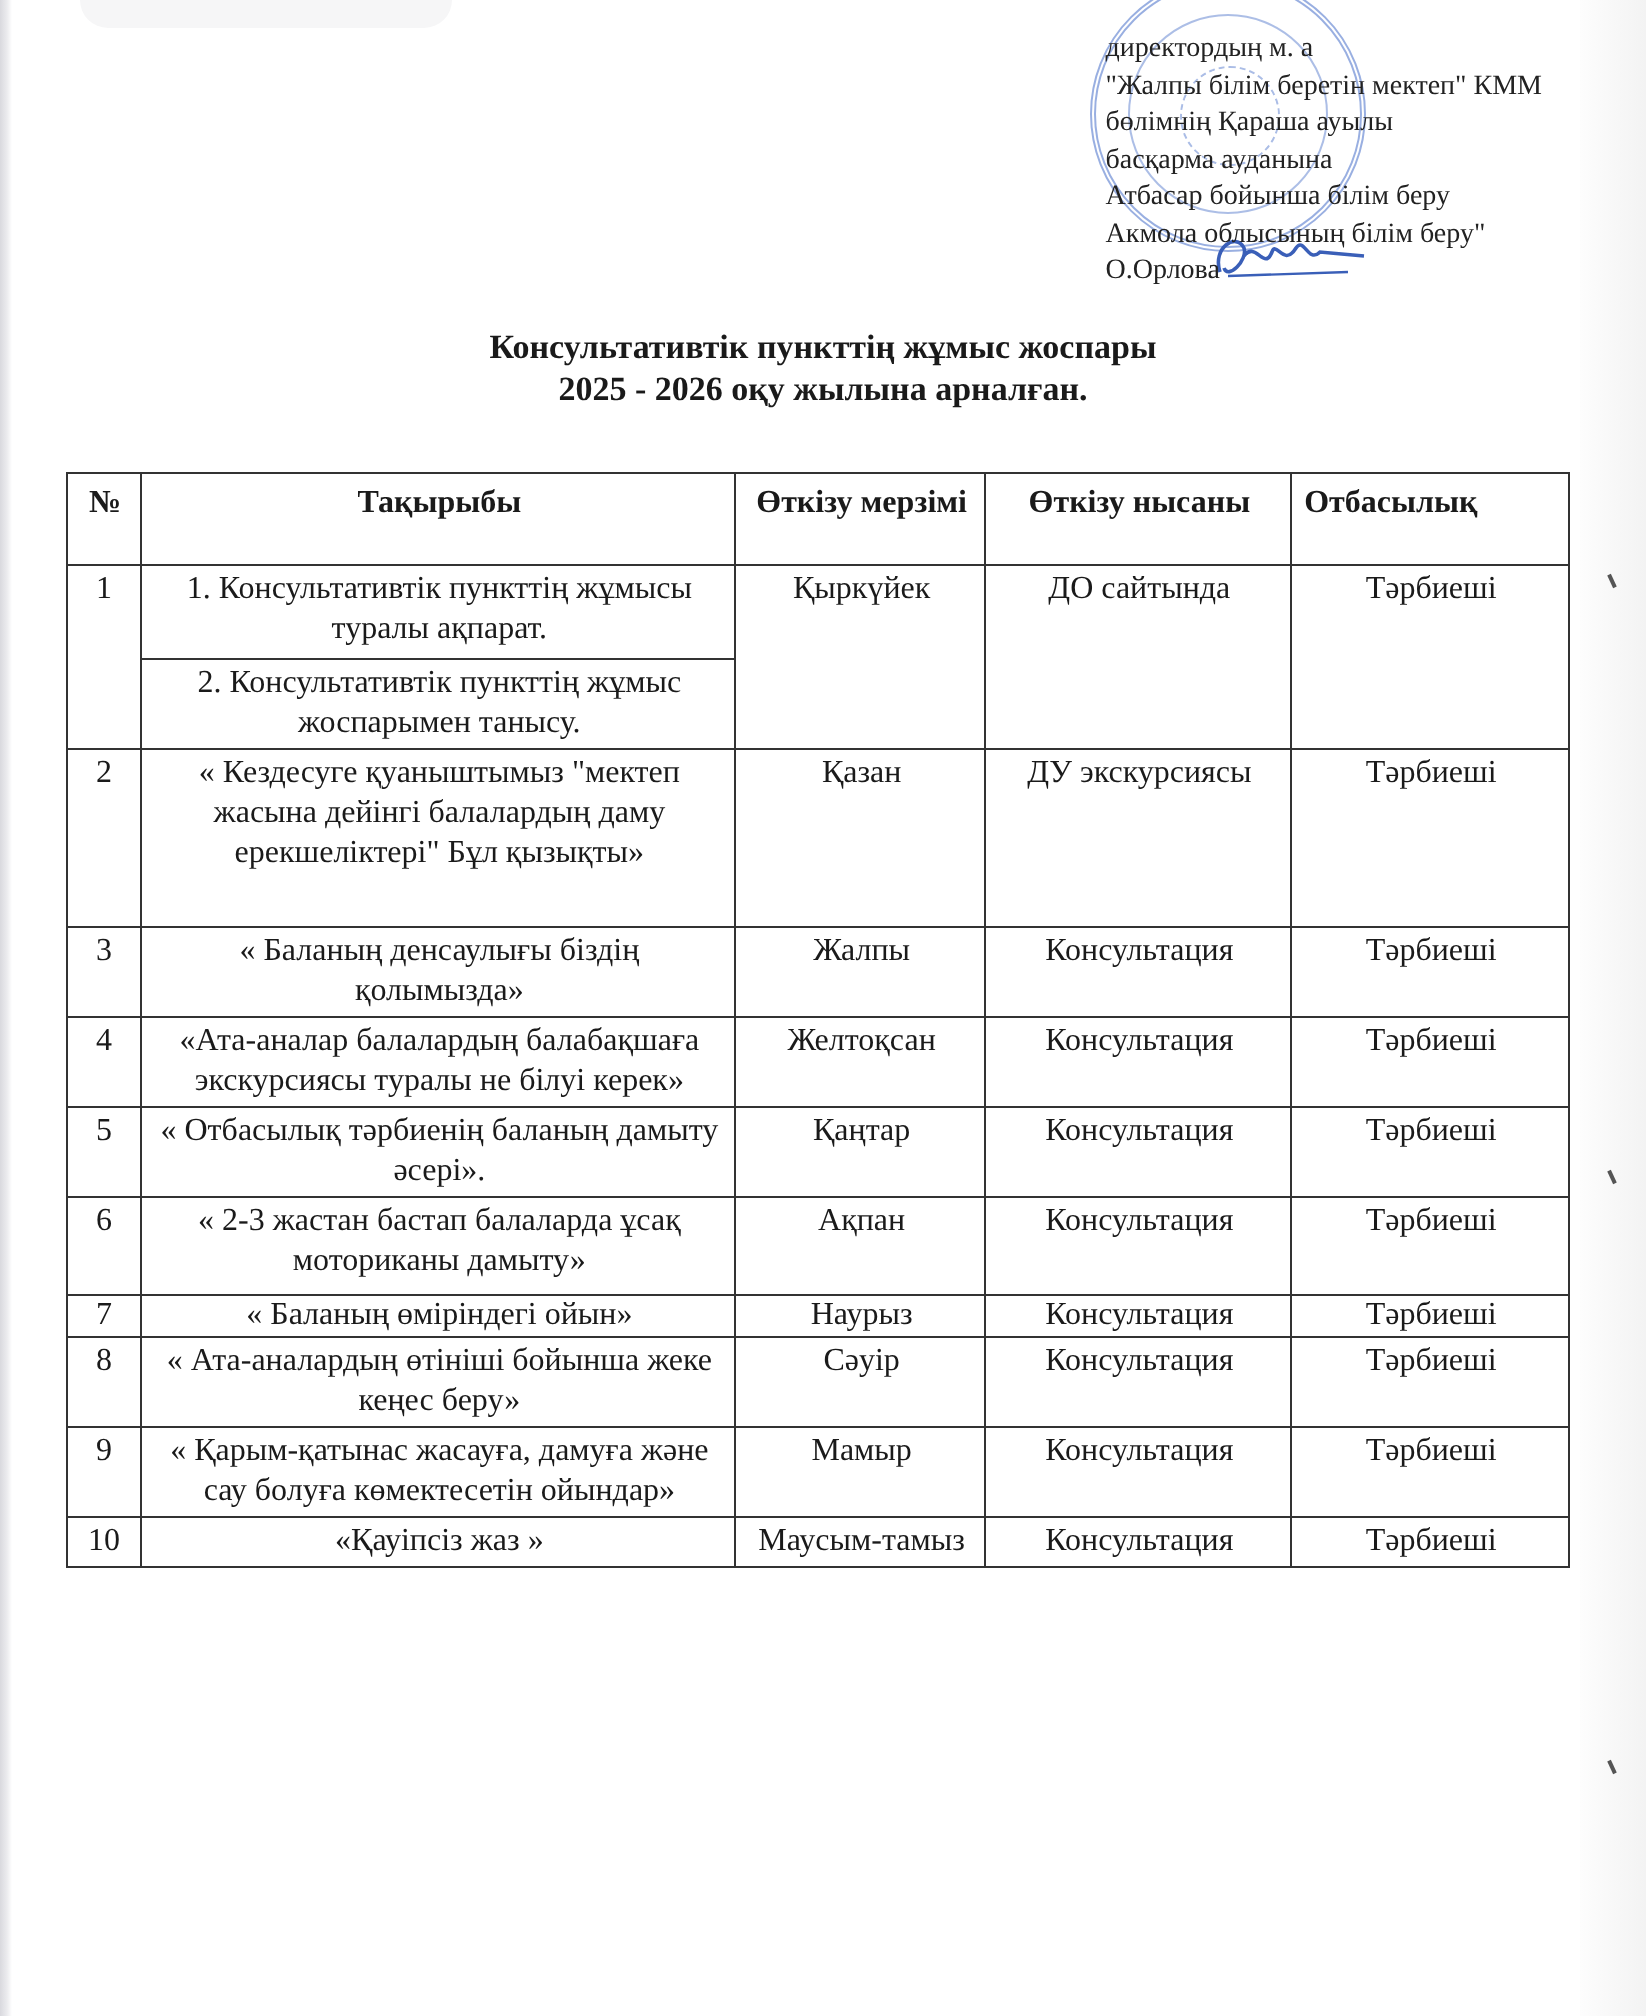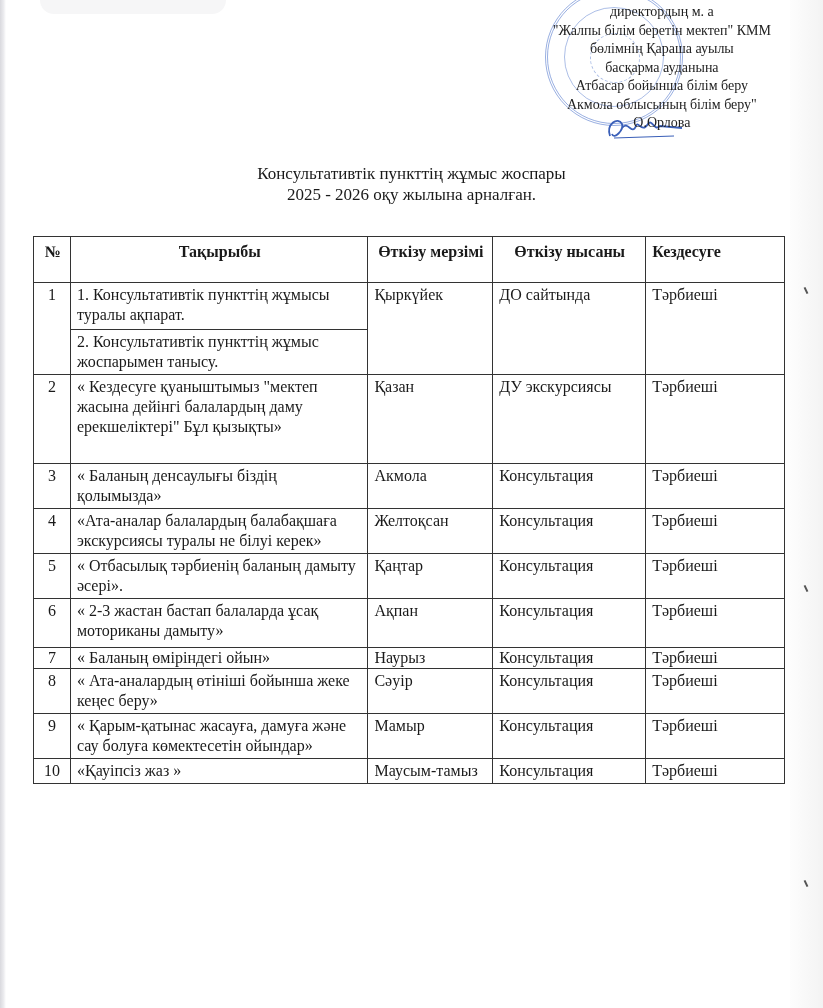--- a/index.html
+++ b/index.html
@@ -11,41 +11,41 @@
   }
   .left-shadow { position: absolute; left: 0; top: 0; width: 6px; height: 1008px;
     background: linear-gradient(to right, #d9d9de, #ececef 60%, #ffffff); }
   .top-pill { position: absolute; left: 40px; top: -20px; width: 186px; height: 34px;
     background: #f6f6f7; border-radius: 0 0 14px 14px; }
   .right-edge { position: absolute; left: 790px; top: 0; width: 33px; height: 1008px;
     background: linear-gradient(to right, #fdfdfd, #f3f3f3); }
   .edge-tick { position: absolute; width: 2px; height: 7px; background: #555; transform: rotate(-25deg); }
 
   
-  .approval { position: absolute; right: 52px; top: 3px; text-align: center;
+  .approval { position: absolute; right: 52px; top: 16px; text-align: left;
     font-size: 14px; line-height: 18.5px; color: #222; }
   .approval div { white-space: nowrap; }
   .stamp { position: absolute; left: 545px; top: -12px; width: 138px; height: 138px;
     border-radius: 50%; border: 3px double rgba(70,110,200,0.55);
     box-sizing: border-box; }
   .stamp::before { content: ""; position: absolute; left: 16px; top: 16px; right: 16px; bottom: 16px;
     border-radius: 50%; border: 1.5px solid rgba(70,110,200,0.45); }
   .stamp::after { content: ""; position: absolute; left: 42px; top: 42px; width: 48px; height: 48px;
     border-radius: 50%; border: 1px dashed rgba(70,110,200,0.45); }
   .signature { position: absolute; left: 604px; top: 114px; width: 80px; height: 30px; }
 
   
   .title { position: absolute; left: 0; width: 823px; top: 163px; text-align: center;
-    font-weight: normal; font-size: 17px; line-height: 21px; color: #1a1a1a; }
+    font-weight: bold; font-size: 17px; line-height: 21px; color: #1a1a1a; }
 
   
   table.plan { position: absolute; left: 33px; top: 236px; width: 752px;
     border-collapse: collapse; font-size: 16px; line-height: 20px; }
   table.plan th, table.plan td { border: 1.3px solid #333; vertical-align: top;
-    padding: 2px 5px 2px 6px; text-align: left; }
+    padding: 2px 5px 2px 6px; text-align: center; }
   table.plan th { font-weight: bold; text-align: center; font-size: 16px; line-height: 19px;
     padding-top: 5px; }
   table.plan th.c-resp { text-align: left; }
   table.plan td.num { text-align: center; padding-left: 2px; padding-right: 2px; }
   col.c1 { width: 37px; } col.c2 { width: 298px; } col.c3 { width: 125px; }
   col.c4 { width: 153px; } col.c5 { width: 139px; }
 </style>
 </head>
 <body>
 
@@ -85,21 +85,21 @@
       <col class="c3">
       <col class="c4">
       <col class="c5">
     </colgroup>
   <thead>
     <tr>
       <th>№</th>
       <th>Тақырыбы</th>
       <th style="height:38px;">Өткізу мерзімі</th>
       <th>Өткізу нысаны</th>
-      <th class="c-resp">Кездесуге</th>
+      <th class="c-resp">Отбасылық</th>
     </tr>
   </thead>
   <tbody>
     <tr>
       <td class="num" rowspan="2">1</td>
       <td style="height:42px;">1. Консультативтік пункттің жұмысы туралы ақпарат.</td>
       <td rowspan="2">Қыркүйек</td>
       <td rowspan="2">ДО сайтында</td>
       <td rowspan="2">Тәрбиеші</td>
     </tr>
@@ -109,21 +109,21 @@
     <tr>
       <td class="num">2</td>
       <td style="height:84px;">« Кездесуге қуаныштымыз "мектеп жасына дейінгі балалардың даму ерекшеліктері" Бұл қызықты»</td>
       <td>Қазан</td>
       <td>ДУ экскурсиясы</td>
       <td>Тәрбиеші</td>
     </tr>
     <tr>
       <td class="num">3</td>
       <td>« Баланың денсаулығы біздің қолымызда»</td>
-      <td>Акмола</td>
+      <td>Жалпы</td>
       <td>Консультация</td>
       <td>Тәрбиеші</td>
     </tr>
     <tr>
       <td class="num">4</td>
       <td>«Ата-аналар балалардың балабақшаға экскурсиясы туралы не білуі керек»</td>
       <td>Желтоқсан</td>
       <td>Консультация</td>
       <td>Тәрбиеші</td>
     </tr>

